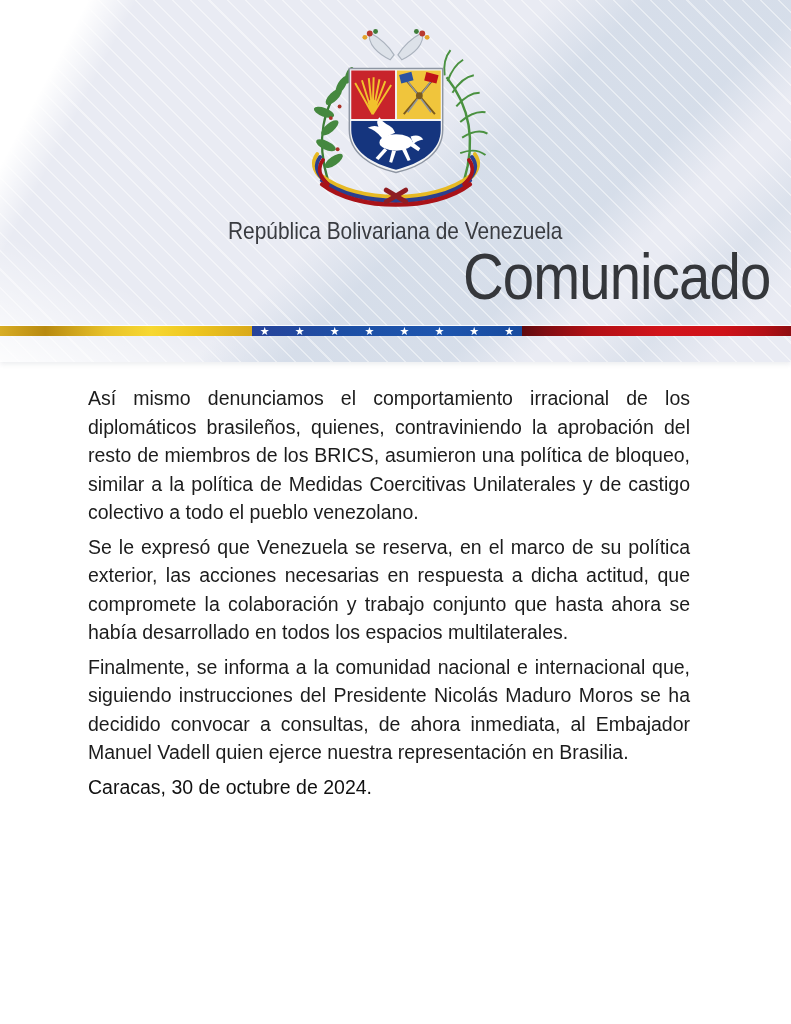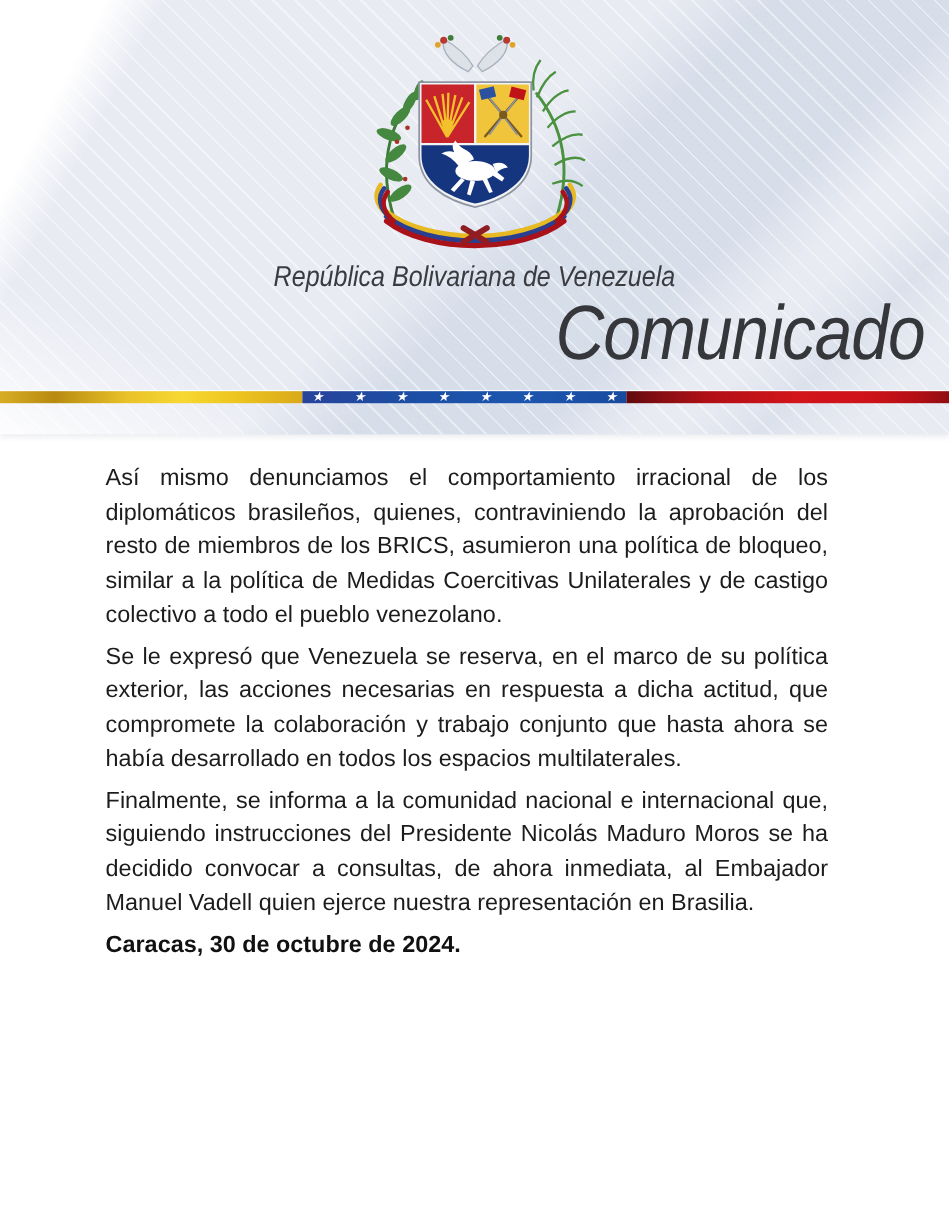--- a/index.html
+++ b/index.html
@@ -16,21 +16,20 @@
     position:relative;
     width:791px;height:362px;
     background-color:#e9ebf3;
     background-image:
       repeating-linear-gradient(45deg, rgba(255,255,255,0.45) 0px, rgba(255,255,255,0.45) 1.5px, rgba(255,255,255,0) 1.5px, rgba(255,255,255,0) 13px),
       linear-gradient(118deg, #ffffff 0%, #ffffff 9%, rgba(255,255,255,0) 14%),
       linear-gradient(135deg, rgba(255,255,255,0) 48%, rgba(213,221,233,0.95) 56%, rgba(213,221,233,0.95) 70%, rgba(255,255,255,0) 77%),
       linear-gradient(135deg, rgba(255,255,255,0) 80%, rgba(216,223,234,0.8) 86%, rgba(255,255,255,0) 93%),
       linear-gradient(25deg, rgba(255,255,255,0.9) 0%, rgba(255,255,255,0) 18%);
     box-shadow:0 2px 5px rgba(60,70,100,0.10);
-    font-style:italic;
   }
 
   .emblem{
     position:absolute;
     left:50%;top:24px;
     transform:translateX(-50%);
   }
 
   .country-title{
     position:absolute;
@@ -93,21 +92,21 @@
   .letter-body p{
     margin:0 16px 6px 0;
     font-size:19.5px;
     line-height:28.5px;
     text-align:justify;
   }
   .dateline{
     margin:6px 0 0 0;
     font-size:20px;
     line-height:28px;
-    font-weight:bold;
+    font-weight:normal;
     text-align:right;
     color:#111111;
   }
 </style>
 </head>
 <body>
 
 <div class="header-band">
 
   <div class="emblem">

